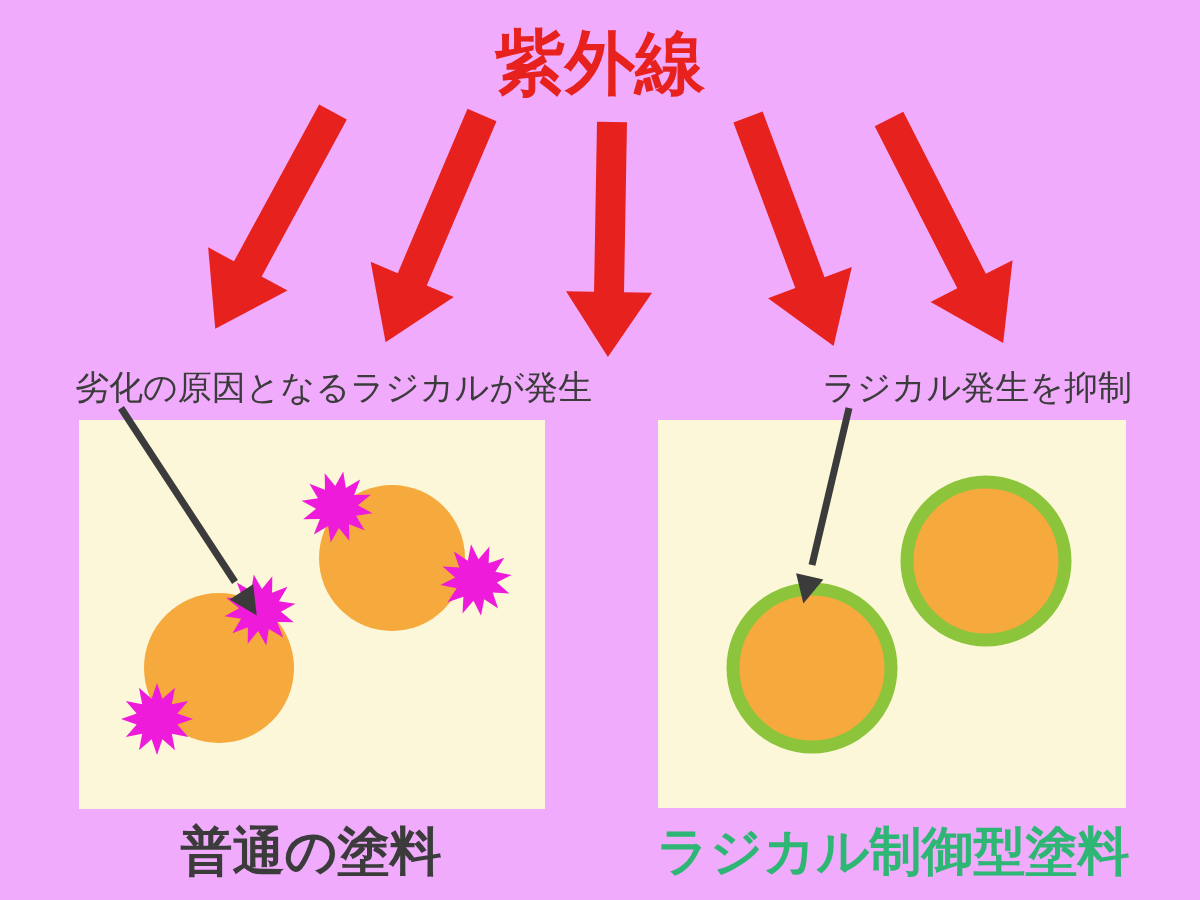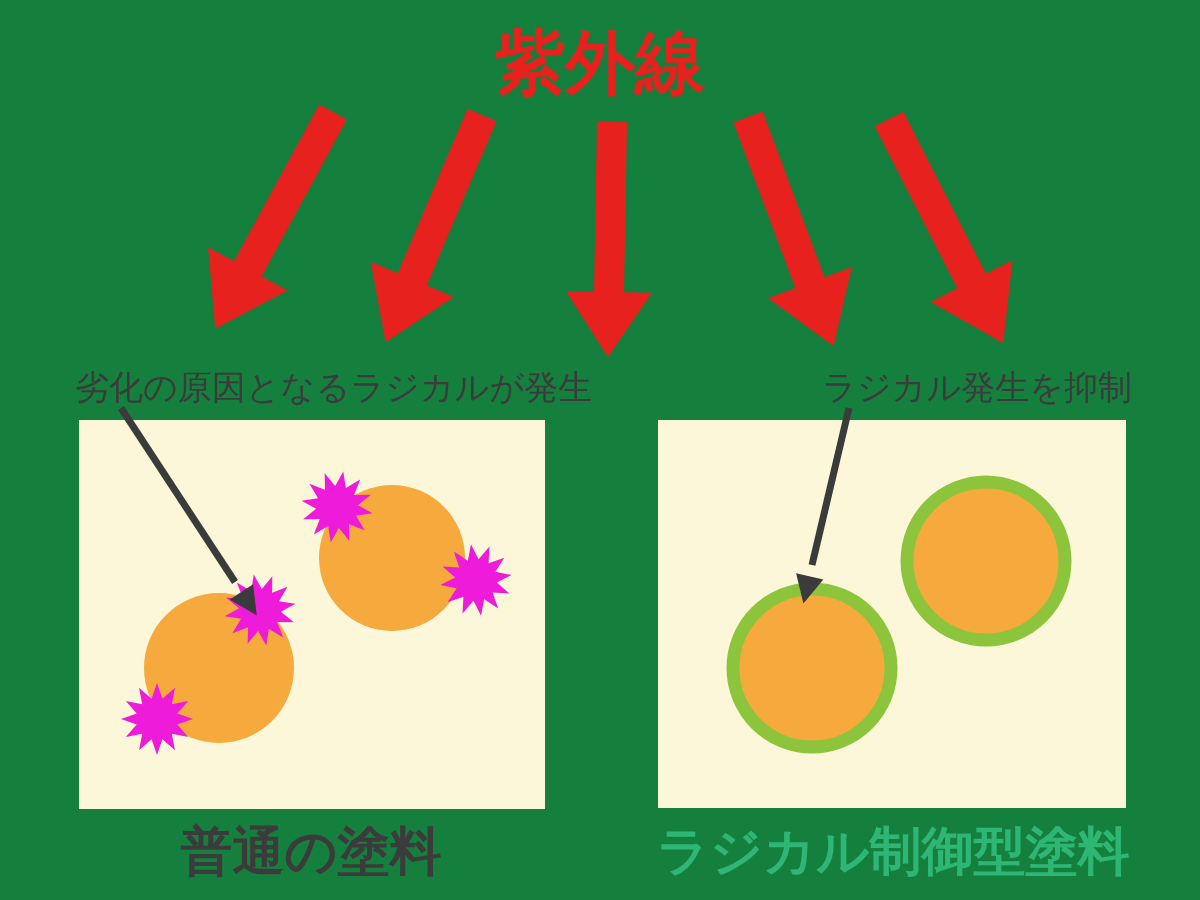--- a/index.html
+++ b/index.html
@@ -4,21 +4,21 @@
 <style>
   html, body {
     margin: 0;
     padding: 0;
     background: #ffffff;
   }
   #stage {
     position: relative;
     width: 1200px;
     height: 900px;
-    background: #15803d;
+    background: #f0abfc;
     overflow: hidden;
     font-family: "Liberation Sans", "DejaVu Sans", sans-serif;
   }
   svg text {
     font-family: "Liberation Sans", "DejaVu Sans", sans-serif;
   }
   .title-text {
     font-size: 70px;
     font-weight: bold;
   }

